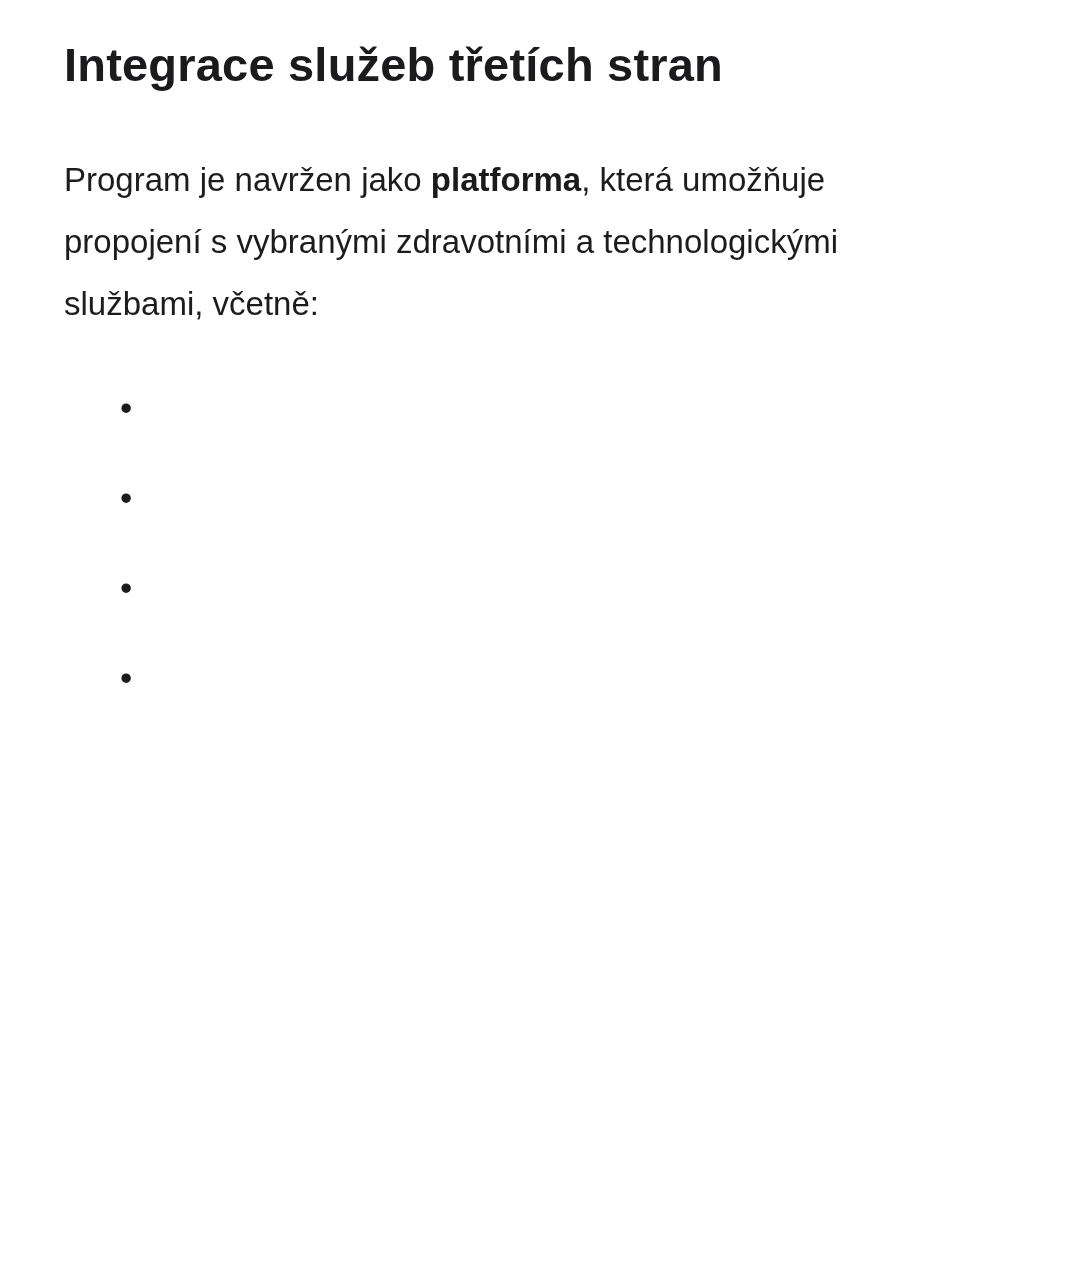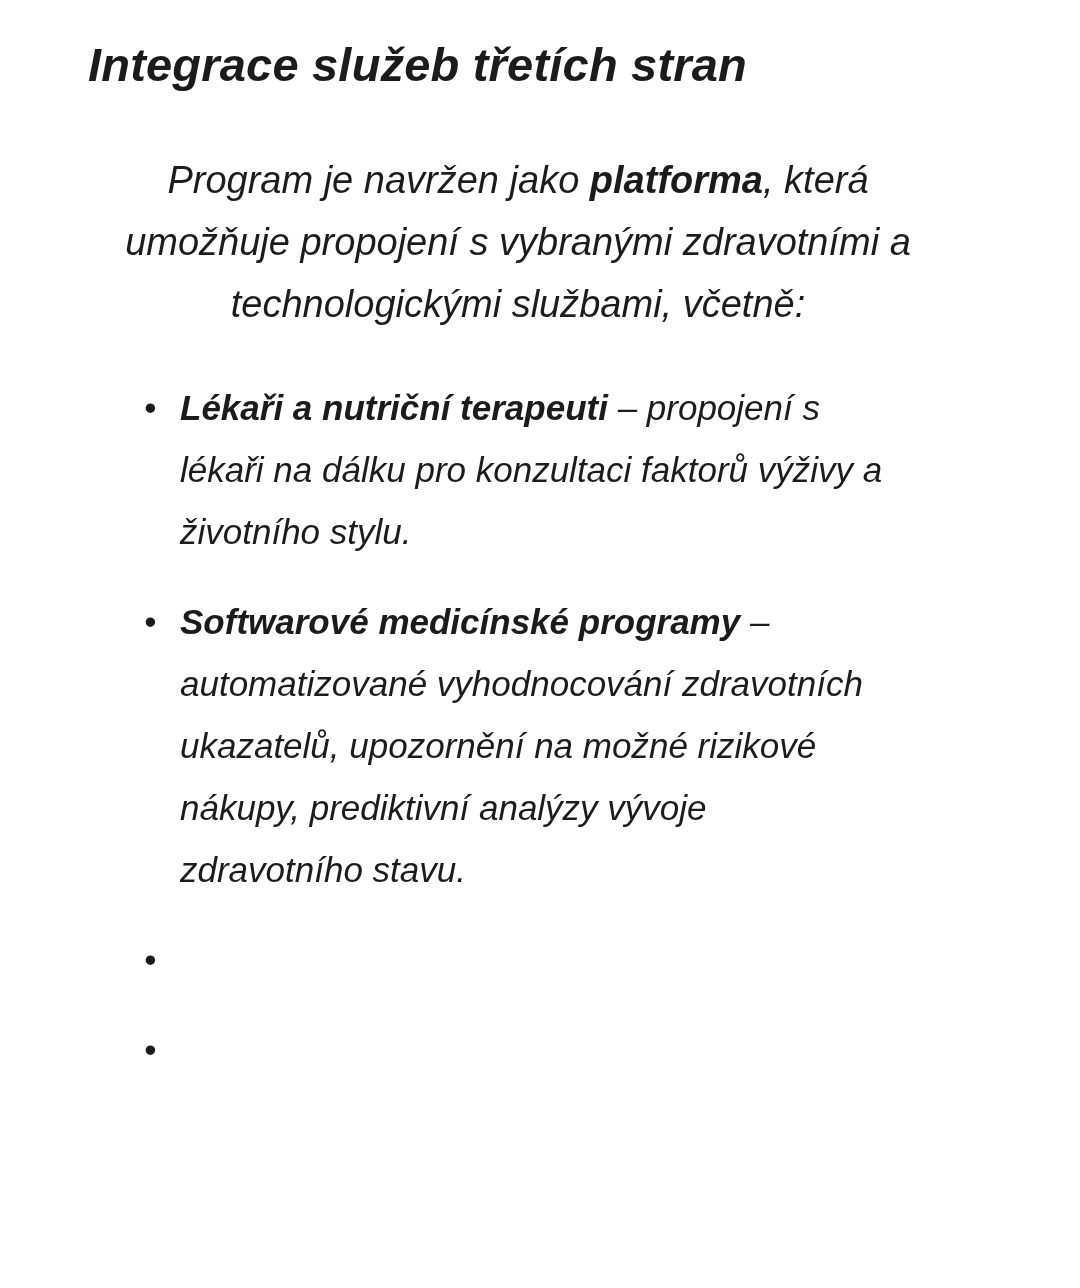--- a/index.html
+++ b/index.html
@@ -9,38 +9,36 @@
   }
   body {
     width: 1080px;
     height: 1288px;
     overflow: hidden;
     font-family: "Liberation Sans", sans-serif;
     color: #1c1c1e;
     -webkit-font-smoothing: antialiased;
   }
   .doc {
-    padding: 36px 90px 0 88px;
-    font-style: italic;
+    padding: 36px 90px 0 64px;
   }
   h1.title {
     margin: 0 0 54px 0;
     font-size: 47px;
     line-height: 1.25;
     font-weight: 700;
     letter-spacing: 0.2px;
     color: #1b1b1d;
   }
   p.intro {
     margin: 0 0 42px 0;
     max-width: 860px;
-    font-size: 38px;
+    font-size: 33px;
     line-height: 62px;
     font-weight: 400;
-    text-align: center;
   }
   ul.bullets {
     list-style: none;
     margin: 0;
     padding: 0 0 0 56px;
   }
   ul.bullets li {
     display: flex;
     align-items: flex-start;
     margin: 0 0 28px 0;
@@ -70,25 +68,23 @@
 
 <main class="doc">
 
   <h1 class="title">Integrace služeb třetích stran</h1>
 
   <p class="intro">Program je navržen jako <strong>platforma</strong>, která umožňuje propojení s vybranými zdravotními a technologickými službami, včetně:</p>
 
   <ul class="bullets">
     <li>
       <span class="marker">•</span>
-      <span class="li-text"><strong>Lékaři a nutriční terapeuti</strong> – propojení s lékaři na dálku pro konzultaci faktorů výživy a životního stylu.</span>
     </li>
     <li>
       <span class="marker">•</span>
-      <span class="li-text"><strong>Softwarové medicínské programy</strong> – automatizované vyhodnocování zdravotních ukazatelů, upozornění na možné rizikové nákupy, prediktivní analýzy vývoje zdravotního stavu.</span>
     </li>
     <li>
       <span class="marker">•</span>
     </li>
     <li>
       <span class="marker">•</span>
     </li>
   </ul>
 
 </main>

